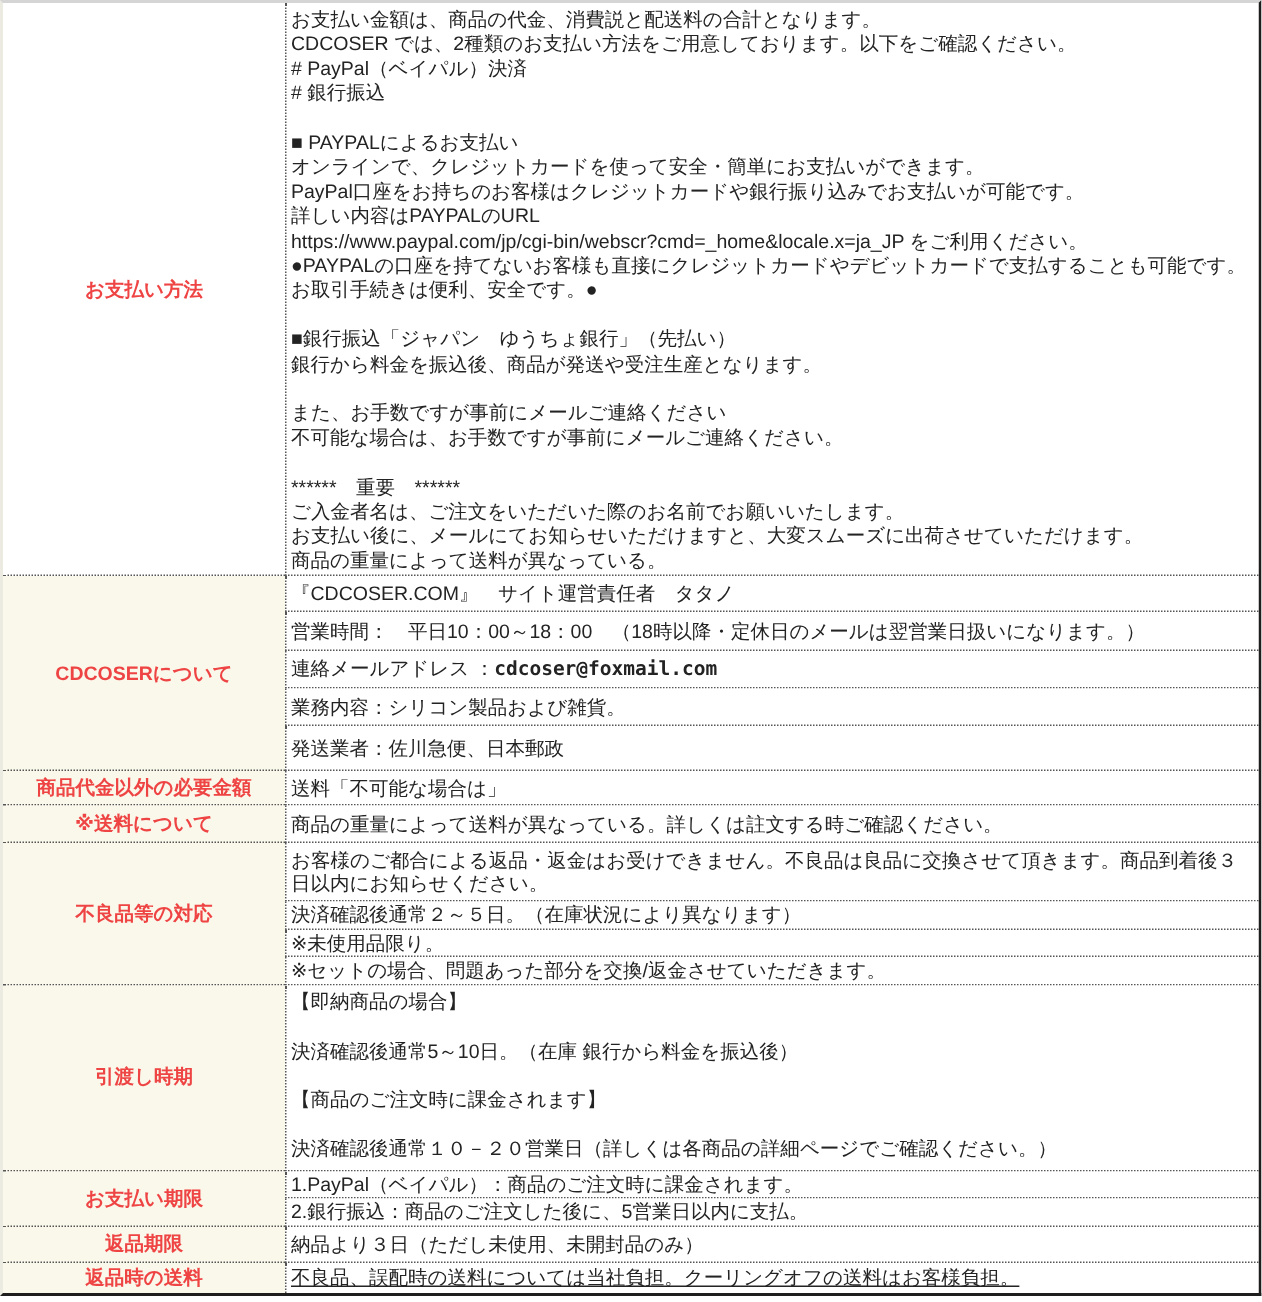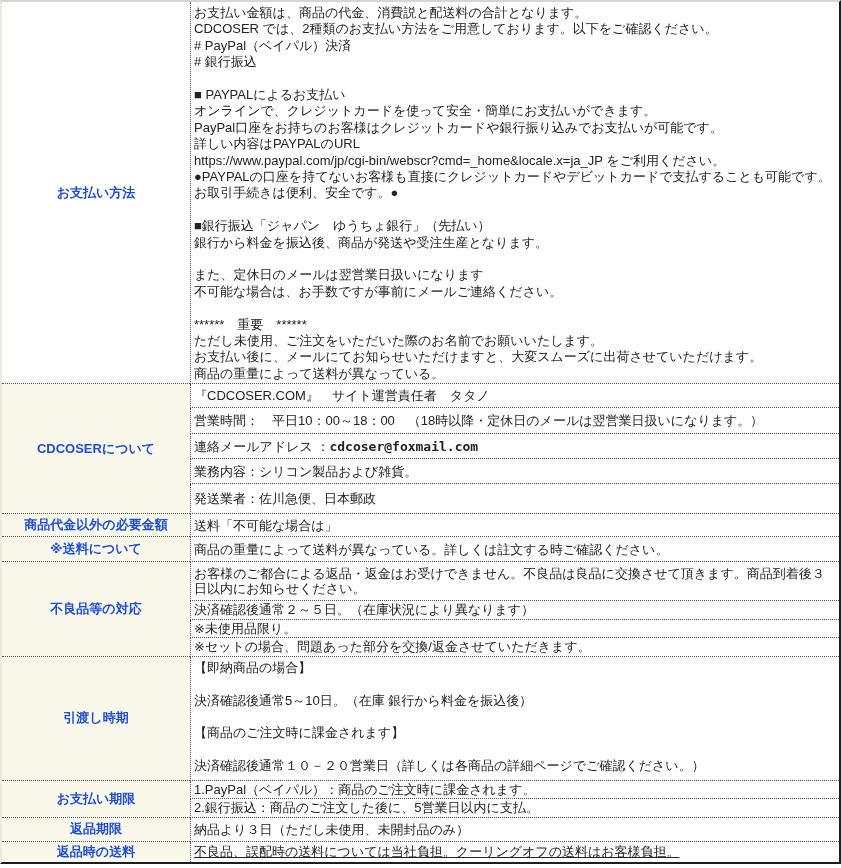--- a/index.html
+++ b/index.html
@@ -17,21 +17,21 @@
     font-size:13px;
     color:#232323;
     background:#ffffff;
   }
   th, td { box-sizing:border-box;margin-top:24px; }
   th.rowhead {
     background:#f9f8eb;
     font-weight:bold;
     text-align:center;
     vertical-align:middle;
-    color:#1d4ed8;
+    color:#ef4444;
     font-size:13px;
     padding:0 4px;
     border-bottom:1px dotted #555;
   }
   th.rowhead.white-bg { background:#ffffff; }
   th.rowhead.no-bottom { border-bottom:none; }
   td.content {
     background:#ffffff;
     border-left:1px dotted #555;
     border-bottom:1px dotted #555;
@@ -72,25 +72,25 @@
       <div>オンラインで、クレジットカードを使って安全・簡単にお支払いができます。</div>
       <div>PayPal口座をお持ちのお客様はクレジットカードや銀行振り込みでお支払いが可能です。</div>
       <div>詳しい内容はPAYPALのURL</div>
       <div>https://www.paypal.com/jp/cgi-bin/webscr?cmd=_home&amp;locale.x=ja_JP をご利用ください。</div>
       <div>●PAYPALの口座を持てないお客様も直接にクレジットカードやデビットカードで支払することも可能です。</div>
       <div>お取引手続きは便利、安全です。●</div>
       <div></div>
       <div>■銀行振込「ジャパン　ゆうちょ銀行」（先払い）</div>
       <div>銀行から料金を振込後、商品が発送や受注生産となります。</div>
       <div></div>
-      <div>また、定休日のメールは翌営業日扱いになります</div>
+      <div>また、お手数ですが事前にメールご連絡ください</div>
       <div>不可能な場合は、お手数ですが事前にメールご連絡ください。</div>
       <div></div>
       <div>******　重要　******</div>
-      <div>ただし未使用、ご注文をいただいた際のお名前でお願いいたします。</div>
+      <div>ご入金者名は、ご注文をいただいた際のお名前でお願いいたします。</div>
       <div>お支払い後に、メールにてお知らせいただけますと、大変スムーズに出荷させていただけます。</div>
       <div>商品の重量によって送料が異なっている。</div>
     </td>
   </tr>
 
   <tr>
     <th class="rowhead" rowspan="5">CDCOSERについて</th>
     <td class="content h24">『CDCOSER.COM』　サイト運営責任者　タタノ</td>
   </tr>
   <tr>

